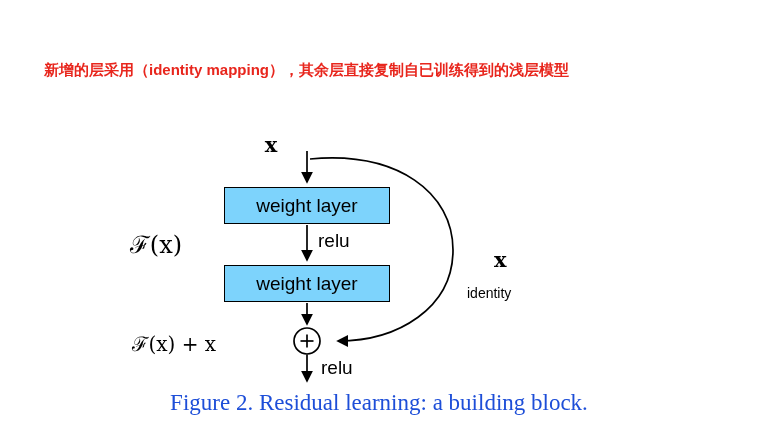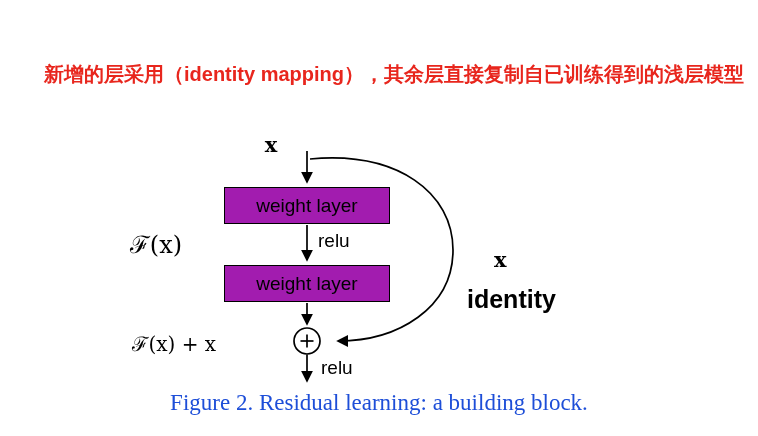--- a/index.html
+++ b/index.html
@@ -13,54 +13,54 @@
     font-family: "Liberation Sans", "DejaVu Sans", sans-serif;
   }
   .abs { position: absolute; }
   .red-note {
     color: #e8261d;
     font-weight: 600;
     font-family: "Liberation Sans", "DejaVu Sans", sans-serif;
   }
   .note-top {
     left: 44px; top: 61px;
-    font-size: 20px;
+    font-size: 15px;
     white-space: nowrap;
   }
   .note-right {
     left: 448px; top: 112px;
     font-size: 15px;
     line-height: 21px;
     white-space: nowrap;
   }
   .math {
     font-family: "DejaVu Serif", "Liberation Serif", serif;
     color: #000;
   }
   .x-top {
     left: 253px; top: 132px; width: 36px;
     text-align: center;
     font-size: 21px; font-weight: bold;
   }
   .weight-box {
     left: 224px; width: 166px; height: 37px;
     border: 1.5px solid #000;
-    background: #a21caf;
+    background: #7dd3fc;
     display: flex; align-items: center; justify-content: center;
     font-size: 19px; color: #000;
   }
   .box1 { top: 187px; }
   .box2 { top: 265px; }
   .relu { font-size: 19px; color: #000; }
   .relu1 { left: 318px; top: 230px; }
   .relu2 { left: 321px; top: 357px; }
   .f-label { left: 130px; top: 227px; font-size: 24px; }
   .sum-label { left: 132px; top: 330px; font-size: 20px; }
   .x-right { left: 494px; top: 247px; font-size: 21px; font-weight: bold; }
-  .identity-label { left: 467px; top: 285px; font-size: 25px; color: #000; font-weight: bold; }
+  .identity-label { left: 467px; top: 285px; font-size: 14px; color: #000; }
   .caption {
     left: 0; top: 390px; width: 758px;
     text-align: center;
     font-family: "Liberation Serif", "DejaVu Serif", serif;
     font-size: 23px; color: #1d4ed8;
   }
   svg.wires { position: absolute; left: 0; top: 0; }
 </style>
 </head>
 <body>

